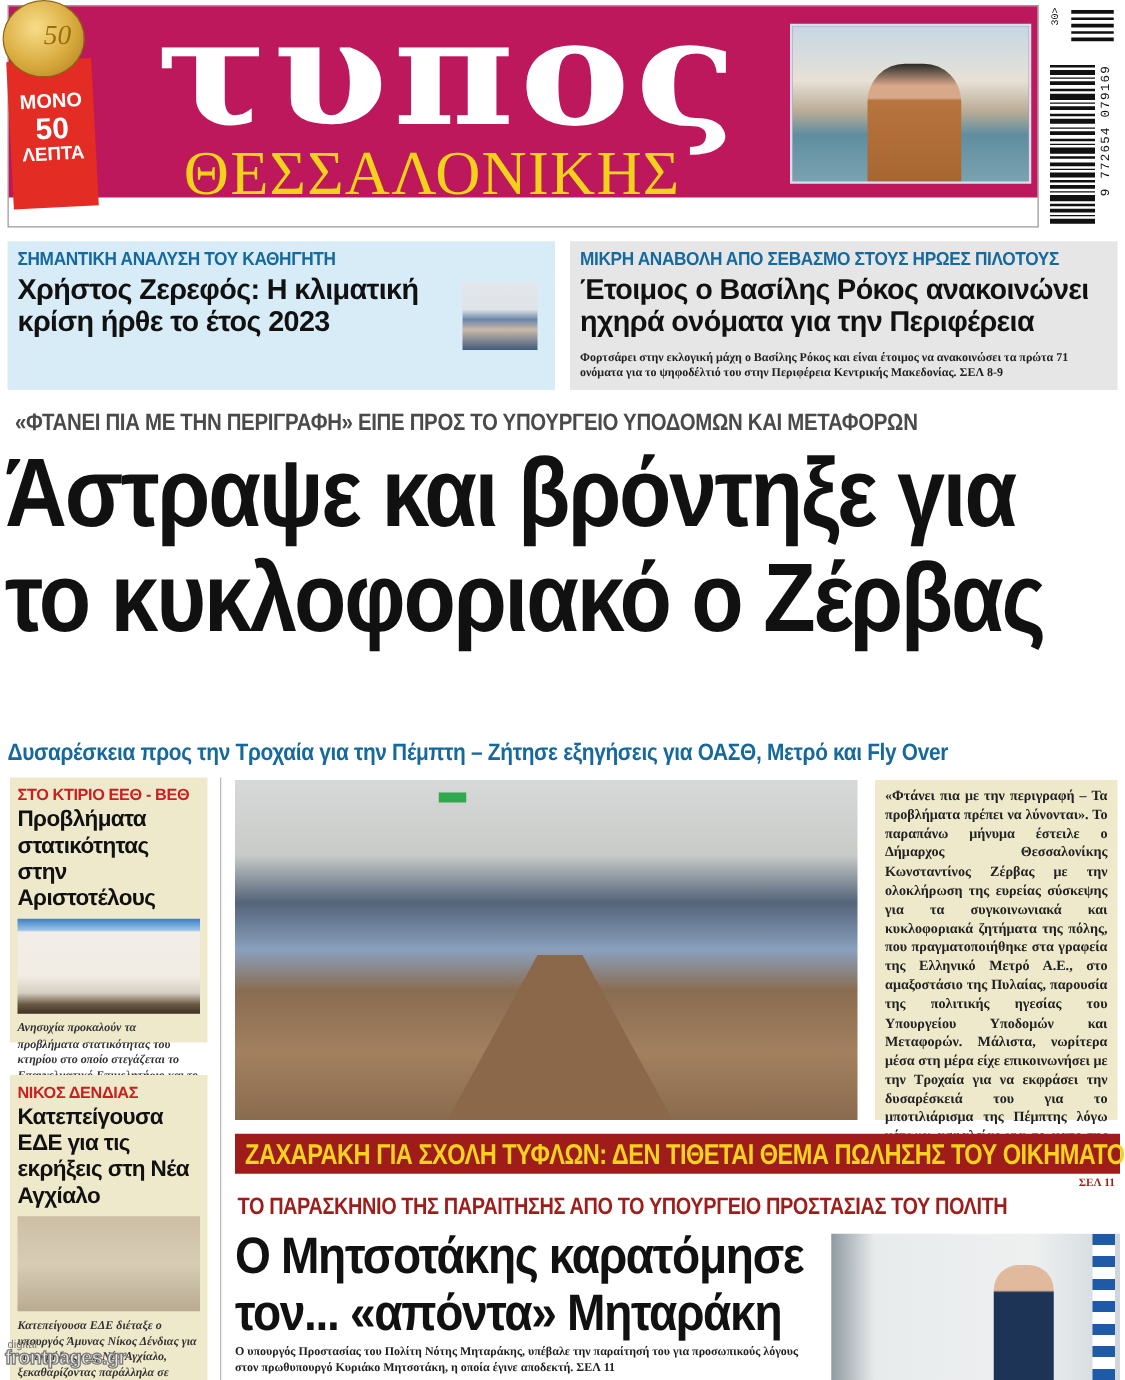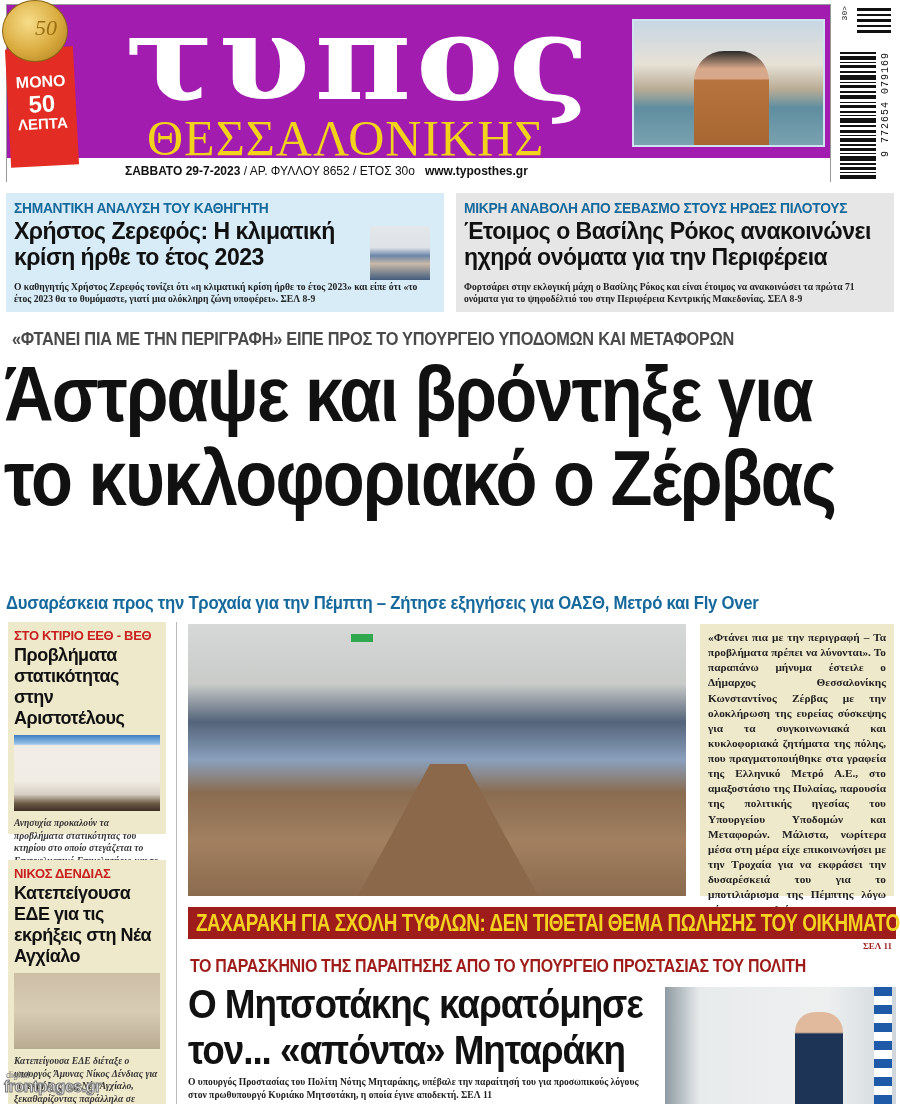--- a/index.html
+++ b/index.html
@@ -1,20 +1,20 @@
 <!DOCTYPE html>
 <html><head>
 <meta charset="utf-8">
 <style>
   * { box-sizing: border-box; margin: 0; padding: 0; }
   body { width: 900px; height: 1104px; background: #fff; font-family: "Liberation Sans", sans-serif; position: relative; overflow: hidden; }
 
   
   .masthead { position: absolute; left: 6px; top: 4px; width: 825px; height: 178px; border: 1px solid #999; }
-  .mast-blue { position: absolute; left: 0; top: 0; width: 823px; height: 153px; background: #a21caf; }
+  .mast-blue { position: absolute; left: 0; top: 0; width: 823px; height: 153px; background: #be185d; }
   .mast-logo { position: absolute; left: 118px; top: -6px; font-family: "DejaVu Serif", serif; font-weight: bold; color: #fff; font-size: 118px; letter-spacing: 4px; line-height: 1; transform: scaleX(1.12); transform-origin: left top; }
   .mast-sub { position: absolute; left: 140px; top: 108px; font-family: "Liberation Serif", serif; color: #f2d21a; font-size: 50px; letter-spacing: 1px; line-height: 1; }
   .mast-photo { position: absolute; left: 625px; top: 14px; width: 193px; height: 128px; border: 2px solid #cfe3ef; background: linear-gradient(180deg, #c7d7e4 0%, #e7e1d6 35%, #b9ac95 55%, #5f8ea0 70%, #7aa2b0 100%); overflow: hidden; }
   .mast-photo .person { position: absolute; left: 60px; top: 30px; width: 75px; height: 98px; background: linear-gradient(180deg, #2a2a2a 0%, #d8a88a 18%, #d8a88a 28%, #b8743e 30%, #a66530 100%); border-radius: 30px 30px 0 0; }
   .mast-dateline { position: absolute; left: 0; top: 153px; width: 823px; height: 24px; background: #fff; font-size: 12px; color: #111; padding: 6px 0 0 118px; white-space: nowrap; }
   .mast-dateline b { font-weight: bold; }
   .coin { position: absolute; left: 2px; top: 0; width: 66px; height: 62px; border-radius: 50%; background: radial-gradient(circle at 40% 35%, #f7dd8a 0%, #d9ab3e 55%, #a77a1c 100%); border: 1px solid #8a6414; z-index: 3; }
   .coin-50 { position: absolute; left: 32px; top: 14px; font-size: 22px; color: #9a6e10; font-family: "Liberation Serif", serif; font-style: italic; }
   .price-tag { position: absolute; left: 8px; top: 48px; width: 68px; height: 118px; background: #e32c23; transform: rotate(-3deg); z-index: 2; text-align: center; color: #fff; font-weight: bold; padding-top: 26px; line-height: 1.05; }
   .price-tag .l1 { font-size: 16px; display: block; }
@@ -76,25 +76,20 @@
 </head>
 <body>
 
 <div class="masthead">
   <div class="mast-blue">
     <div class="mast-logo">τυπος</div>
     <div class="mast-sub">ΘΕΣΣΑΛΟΝΙΚΗΣ</div>
     <div class="mast-photo">
       <div class="person"></div>
     </div>
-  </div>
-  <div class="mast-dateline">
-    <b>ΣΑΒΒΑΤΟ 29-7-2023</b>
-    <span>/ ΑΡ. ΦΥΛΛΟΥ 8652 / ΕΤΟΣ 30ο</span>
-    &nbsp;&nbsp;<b>www.typosthes.gr</b>
   </div>
 </div>
 <div class="coin">
     <span class="coin-50">50</span>
   </div>
 <div class="price-tag">
   <span class="l1">ΜΟΝΟ</span>
   <span class="l2">50</span>
   <span class="l3">ΛΕΠΤΑ</span>
 </div>
@@ -139,21 +134,20 @@
 </svg>
 <span class="bc-digits">9 772654 079169</span>
 
 <div class="topbox left">
   <div class="kicker-blue">ΣΗΜΑΝΤΙΚΗ ΑΝΑΛΥΣΗ ΤΟΥ ΚΑΘΗΓΗΤΗ</div>
   <h2>
     <span>Χρήστος Ζερεφός: Η κλιματική</span><br>
     <span>κρίση ήρθε το έτος 2023</span>
   </h2>
   <div class="thumb"></div>
-  <p>Ο καθηγητής Χρήστος Ζερεφός τονίζει ότι «η κλιματική κρίση ήρθε το έτος 2023» και είπε ότι «το έτος 2023 θα το θυμόμαστε, γιατί μια ολόκληρη ζώνη υποφέρει». ΣΕΛ 8-9</p>
 </div>
 <div class="topbox right">
   <div class="kicker-blue">ΜΙΚΡΗ ΑΝΑΒΟΛΗ ΑΠΟ ΣΕΒΑΣΜΟ ΣΤΟΥΣ ΗΡΩΕΣ ΠΙΛΟΤΟΥΣ</div>
   <h2>
     <span>Έτοιμος ο Βασίλης Ρόκος ανακοινώνει</span><br>
     <span>ηχηρά ονόματα για την Περιφέρεια</span>
   </h2>
   <p>Φορτσάρει στην εκλογική μάχη ο Βασίλης Ρόκος και είναι έτοιμος να ανακοινώσει τα πρώτα 71 ονόματα για το ψηφοδέλτιό του στην Περιφέρεια Κεντρικής Μακεδονίας. ΣΕΛ 8-9</p>
 </div>
 

